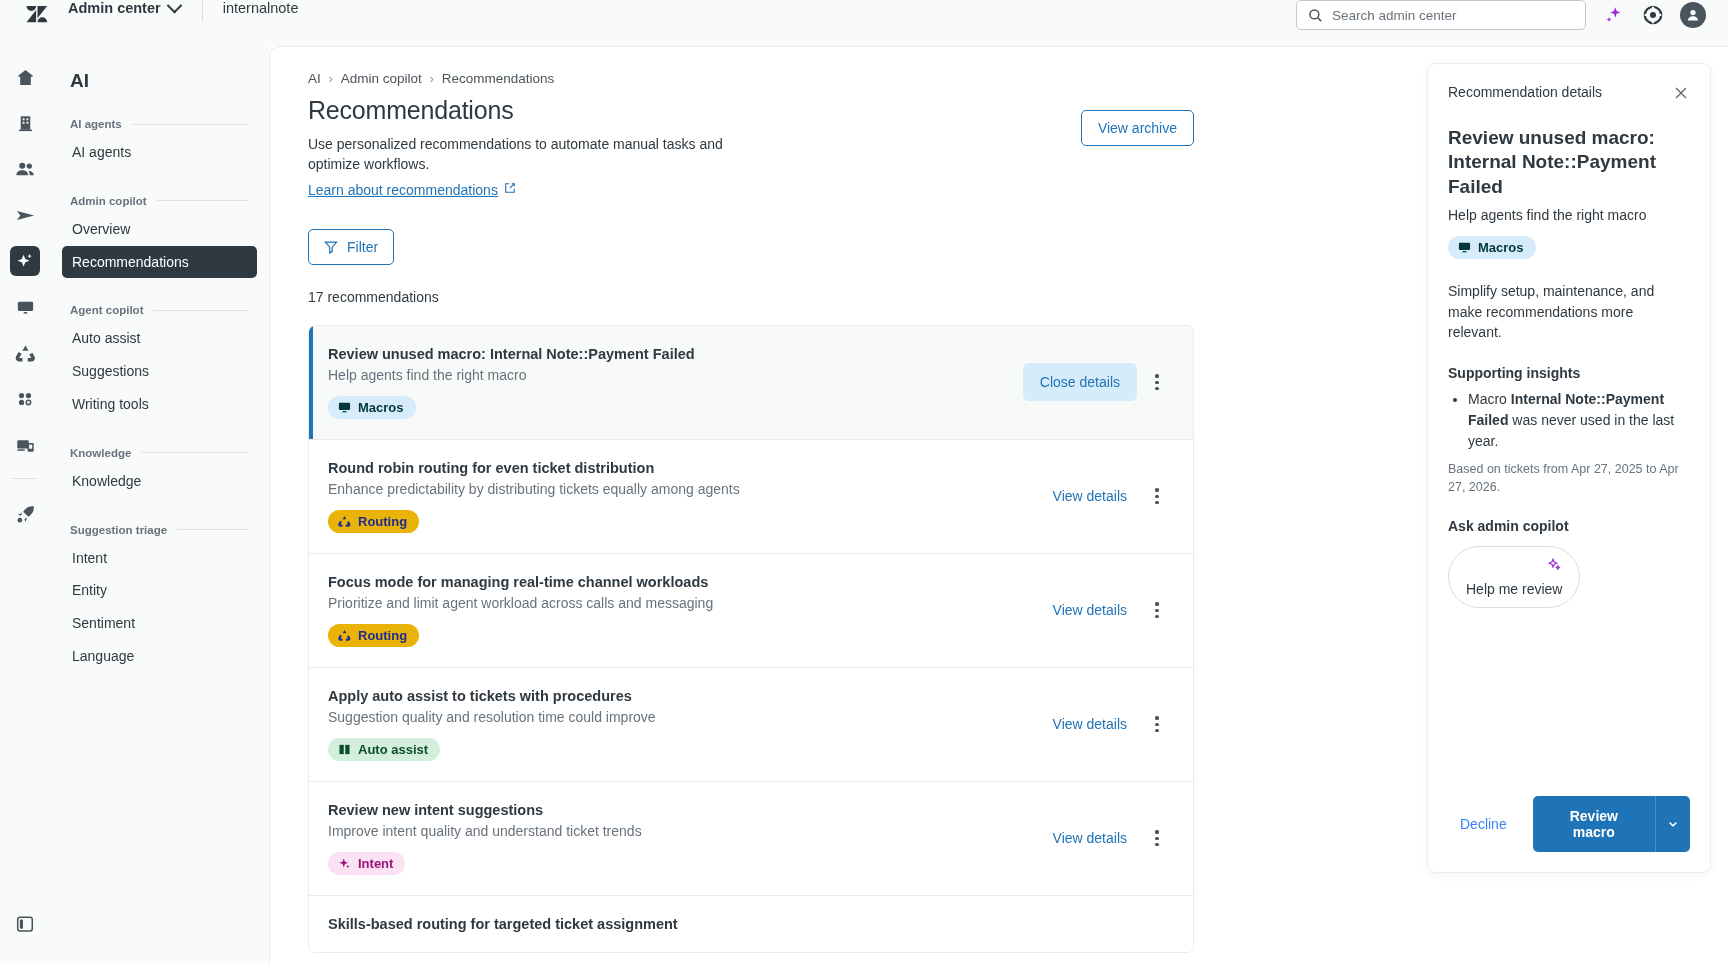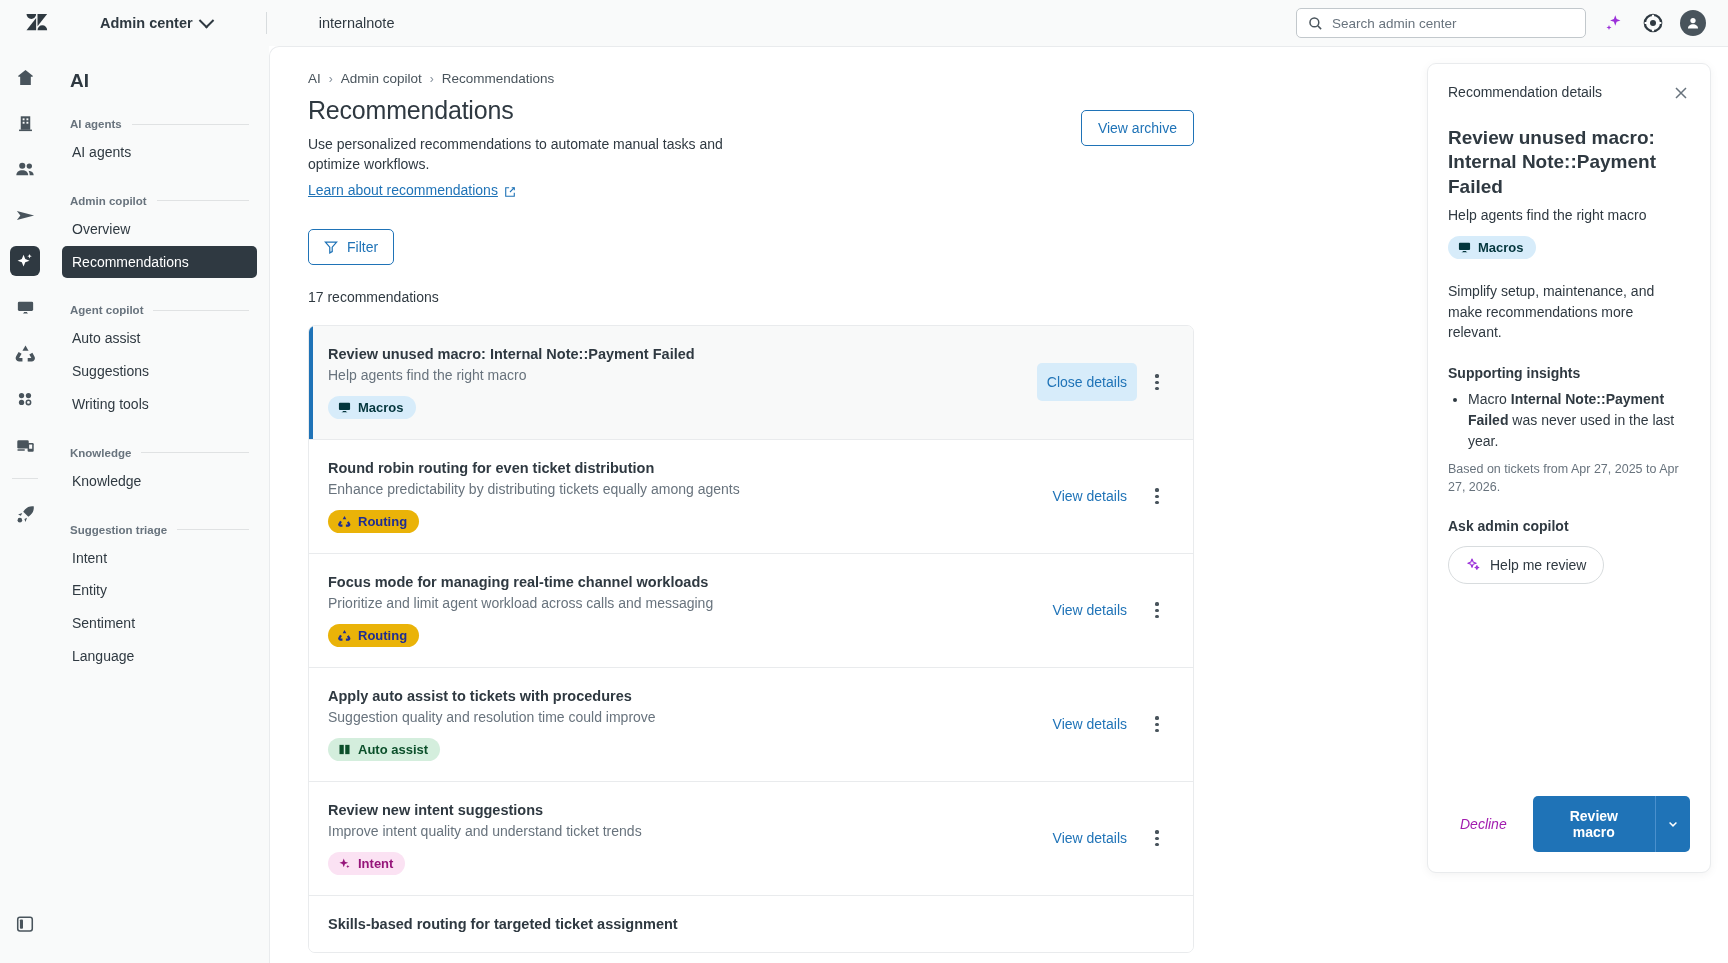--- a/index.html
+++ b/index.html
@@ -9,21 +9,21 @@
     background: #f4f5f5;
     overflow: hidden;
     -webkit-font-smoothing: antialiased;
   }
   .app { position: relative; width: 1728px; height: 963px; background:#ffffff; }
 
   
   .topbar {
     position: absolute; top:0; left:0; right:0; height: 46px;
     background: #f9fafa;
-    display:flex; align-items:center; padding: 0 16px; gap: 32px;
+    display:flex; align-items:flex-start; padding: 0 16px;
   }
   .zd-logo { width: 30px; height: 30px; margin-left: 6px; display:flex; align-items:center; justify-content:center; }
   .brand-select {
     display:flex; align-items:center; gap:8px; margin-left: 16px;
     font-size: 14.5px; font-weight: 700; color:#2f3941; cursor:pointer;
   }
   .chev { width: 11px; height: 11px; border-right:2px solid #2f3941; border-bottom:2px solid #2f3941;
           transform: rotate(45deg) translate(-2px,-2px); }
   .vdiv { width:1px; height:22px; background:#d8dcde; margin: 0 20px 0 22px; }
   .acct-name { font-size: 14.5px; color:#2f3941; font-weight:400; }
@@ -88,21 +88,21 @@
   }
   .breadcrumb { display:flex; align-items:center; gap:8px; font-size:13.5px; color:#49545c; }
   .crumb { cursor:pointer; }
   .crumb.last { color:#49545c; }
   .crumb-sep { color:#87929d; font-size: 12px; }
 
   .page-head { display:flex; align-items:flex-start; margin-top: 10px; }
   .page-title { font-size: 25px; font-weight: 400; color:#2f3941; letter-spacing: -0.2px;}
   .page-desc { font-size: 14px; color:#2f3941; margin-top: 9px; line-height:1.45; max-width: 470px; }
   .page-link {
-    display:inline-flex; align-items:flex-end; gap:6px;
+    display:inline-flex; align-items:flex-start; gap:6px;
     font-size:14px; color:#1f73b7; text-decoration: underline; margin-top: 7px; cursor:pointer;
   }
   .btn-outline {
     border:1px solid #1f73b7; color:#1f73b7; background:#fff; border-radius:5px;
     font-size:14px; padding: 9px 16px; cursor:pointer; font-family:"Liberation Sans", sans-serif;
     white-space:nowrap; font-weight:400;
   }
   .head-actions { margin-left:auto; padding-top: 14px; }
 
   .btn-filter {
@@ -137,21 +137,21 @@
   .badge.routing { background:#eab308; color:#1f2d91; }
   .badge.assist  { background:#d4eedd; color:#0b4f2a; }
   .badge.intent  { background:#fbe2f3; color:#96157a; }
 
   .rec-action { display:flex; align-items:center; gap: 6px; padding-left: 18px; }
   .link-details {
     font-size:14px; color:#1f73b7; cursor:pointer; padding: 8px 10px; white-space:nowrap;
   }
   .btn-close-details {
     background:#d7ecfa; color:#1f73b7; border:none; border-radius:5px;
-    font-size:14px; padding: 11px 10px; cursor:pointer;
+    font-size:14px; padding: 11px 17px; cursor:pointer;
     font-family:"Liberation Sans", sans-serif; white-space:nowrap;
   }
   .kebab {
     width: 28px; height:28px; display:flex; flex-direction:column; align-items:center; justify-content:center;
     gap:3px; cursor:pointer; border-radius:4px;
   }
   .kebab i { width:3.2px; height:3.2px; border-radius:50%; background:#49545c; display:block; }
 
   
   .panel {
@@ -170,31 +170,32 @@
   .panel-title {
     font-size: 19px; font-weight:700; color:#2f3941; margin-top: 24px; line-height:1.28;
   }
   .panel-sub { font-size:14px; color:#2f3941; margin-top: 8px; }
   .panel-p { font-size:14px; color:#2f3941; margin-top: 22px; line-height:1.48; }
   .panel-h { font-size:14px; font-weight:700; color:#2f3941; margin-top: 22px; }
   .panel-ul { margin: 8px 0 0 20px; }
   .panel-ul li { font-size:14px; color:#2f3941; line-height:1.48; }
   .panel-note { font-size:12.5px; color:#68737d; margin-top: 10px; line-height:1.4; }
   .btn-ghost-ai {
-    display:inline-flex; align-items:flex-start; gap:9px; margin-top: 12px;
+    display:inline-flex; align-items:flex-end; gap:9px; margin-top: 12px;
     border:1px solid #d8dcde; border-radius: 999px; background:#fff;
     font-size:14px; color:#2f3941; padding: 10px 17px; cursor:pointer;
     font-family:"Liberation Sans", sans-serif;
+    flex-direction:column;
   }
   .panel-foot {
     display:flex; align-items:center; justify-content:flex-end; gap: 14px;
     padding: 18px 20px 20px 20px;
   }
-  .btn-text { background:none; border:none; color:#a21caf; font-size:14px; cursor:pointer;
-              padding: 10px 12px; font-family:"Liberation Sans", sans-serif;font-style:italic; }
+  .btn-text { background:none; border:none; color:#3b82f6; font-size:14px; cursor:pointer;
+              padding: 10px 12px; font-family:"Liberation Sans", sans-serif; }
   .split-btn { display:flex; }
   .split-btn .primary {
     background:#1f73b7; color:#fff; border:none; font-size:14px; font-weight:700;
     padding: 12px 20px; border-radius: 5px 0 0 5px; cursor:pointer;
     font-family:"Liberation Sans", sans-serif;
   }
   .split-btn .caret {
     background:#1f73b7; color:#fff; border:none; border-left:1px solid #4a90cd;
     padding: 12px 11px; border-radius: 0 5px 5px 0; cursor:pointer;
     display:flex; align-items:center;

